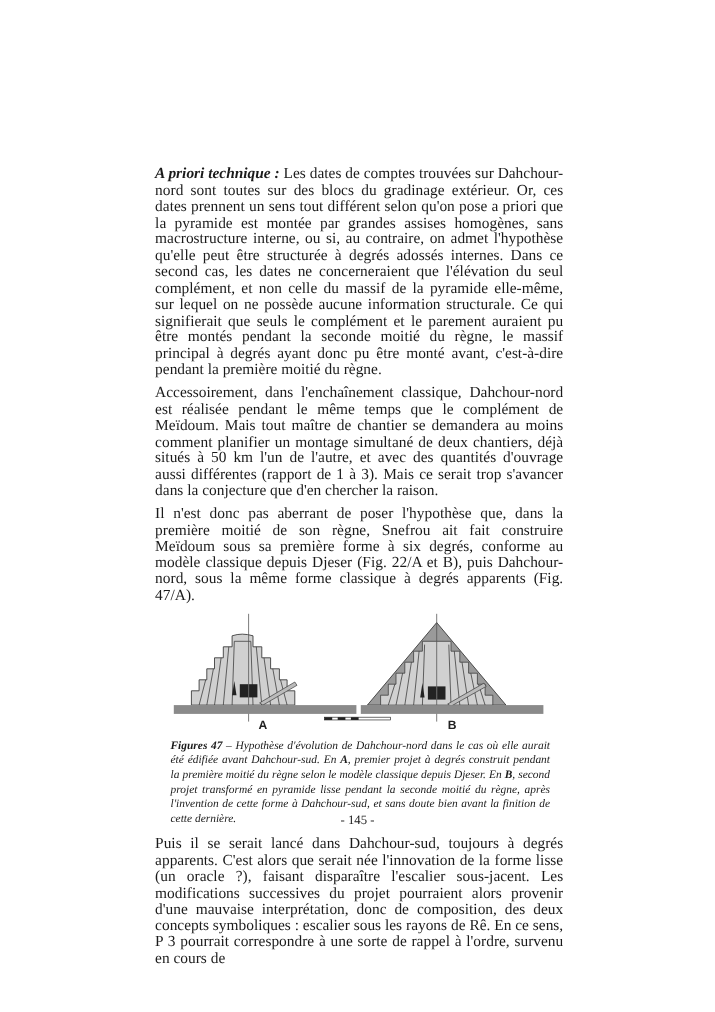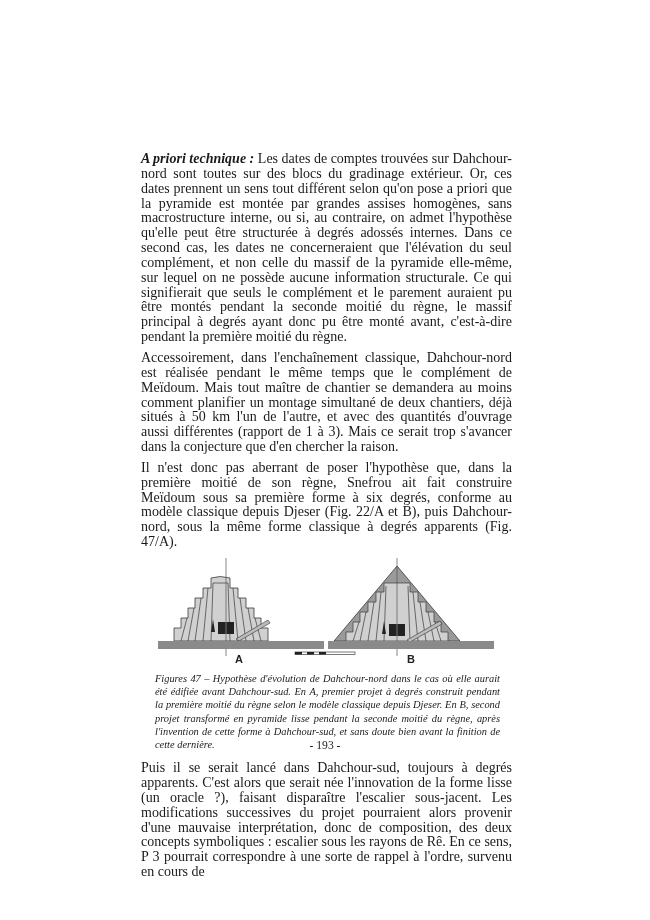--- a/index.html
+++ b/index.html
@@ -12,21 +12,21 @@
     font-size: 14px; line-height: 14.85px; text-align: justify; margin: 0 0 6px 0;
     hyphens: manual;
   }
   .para .lead { font-weight: bold; font-style: italic; }
   .figure { position: relative; width: 371px; height: 110px; margin: 4px 0 0 0; }
   .figure svg { position: absolute; left: 0; top: 0; }
   .caption {
     margin: 6px 12px 10px 14px; font-size: 10.4px; line-height: 13.2px; font-style: italic;
     text-align: justify;
   }
-  .caption b { font-weight: normal; }
+  .caption b { font-weight: bold; }
   .page-number {
     position: absolute; top: 739px; left: 0; width: 650px; text-align: center;
     font-size: 11.6px; font-family: "Liberation Serif", serif;
   }
 </style>
 </head>
 <body>
 
 <div class="page">
   <p class="para"><span class="lead">A priori technique :</span><span> Les dates de comptes trouvées sur Dahchour-nord sont toutes sur des blocs du gradinage extérieur. Or, ces dates prennent un sens tout différent selon qu'on pose a priori que la pyramide est montée par grandes assises homogènes, sans macrostructure interne, ou si, au contraire, on admet l'hypothèse qu'elle peut être structurée à degrés adossés internes. Dans ce second cas, les dates ne concerneraient que l'élévation du seul com­plément, et non celle du massif de la pyramide elle-même, sur lequel on ne possède aucune information structurale. Ce qui signifierait que seuls le com­plément et le parement auraient pu être montés pendant la seconde moitié du règne, le massif principal à degrés ayant donc pu être monté avant, c'est-à-dire pendant la première moitié du règne.</span></p>
@@ -93,13 +93,13 @@
       <text x="98" y="107" font-family="Liberation Sans, sans-serif" font-weight="bold" font-size="11" text-anchor="middle" fill="#222">A</text>
       <text x="270" y="107" font-family="Liberation Sans, sans-serif" font-weight="bold" font-size="11" text-anchor="middle" fill="#222">B</text>
     </svg>
   </div>
 
   <p class="caption"><b>Figures 47</b><span> – Hypothèse d'évolution de Dahchour-nord dans le cas où elle aurait été édifiée avant Dahchour-sud. En </span><b>A</b><span>, premier projet à degrés construit pendant la première moitié du règne selon le modèle classique de­puis Djeser. En </span><b>B</b><span>, second projet transformé en pyramide lisse pendant la se­conde moitié du règne, après l'invention de cette forme à Dahchour-sud, et sans doute bien avant la finition de cette dernière.</span></p>
 
   <p class="para">Puis il se serait lancé dans Dahchour-sud, toujours à degrés apparents. C'est alors que serait née l'innovation de la forme lisse (un oracle ?), faisant dispa­raître l'escalier sous-jacent. Les modifications successives du projet pour­raient alors provenir d'une mauvaise interprétation, donc de composition, des deux concepts symboliques : escalier sous les rayons de Rê. En ce sens, P 3 pourrait correspondre à une sorte de rappel à l'ordre, survenu en cours de</p>
 </div>
 
-<div class="page-number">- 193 -</div>
+<div class="page-number">- 145 -</div>
 
 </body></html>

